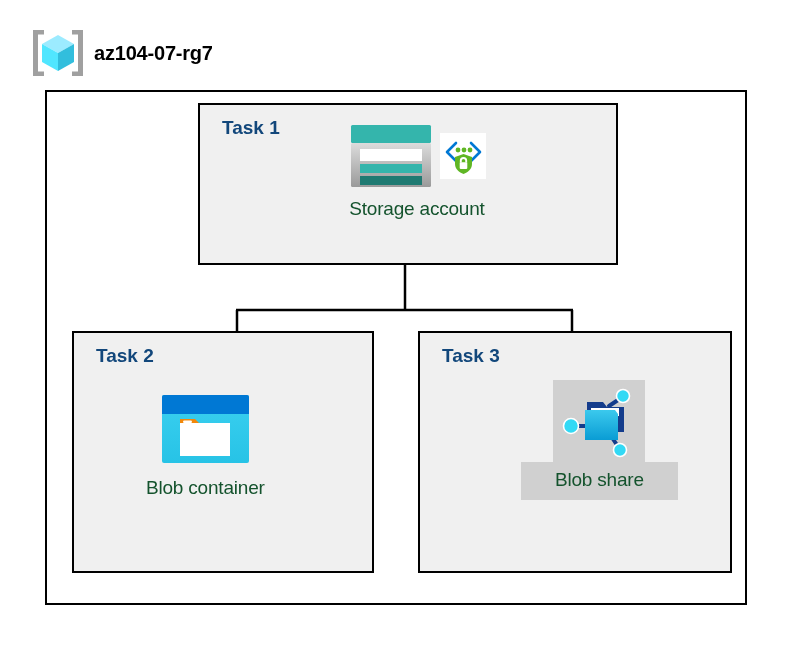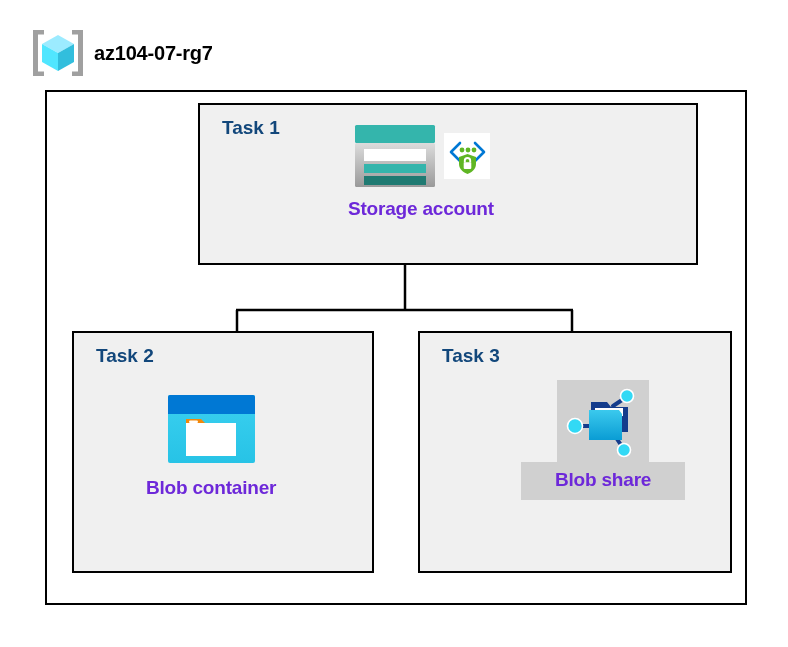--- a/index.html
+++ b/index.html
@@ -50,21 +50,21 @@
     box-sizing: border-box;
   }
 
   
   .task-box {
     position: absolute;
     background: #F0F0F0;
     border: 2px solid #000000;
     box-sizing: border-box;
   }
-  #task-1-box { left: 198px; top: 103px; width: 500px; height: 162px; }
+  #task-1-box { left: 198px; top: 103px; width: 420px; height: 162px; }
   #task-2-box { left: 72px;  top: 331px; width: 302px; height: 242px; }
   #task-3-box { left: 418px; top: 331px; width: 314px; height: 242px; }
 
   .task-label {
     position: absolute;
     left: 22px;
     top: 12px;
     font-size: 19px;
     font-weight: bold;
     color: #12477B;
@@ -79,22 +79,22 @@
     align-items: center;
   }
   .node-icons {
     display: flex;
     align-items: center;
     gap: 6px;
   }
   .node-caption {
     margin-top: 9px;
     font-size: 19px;
-    font-weight: bold;
-    color: #6d28d9;
+    font-weight: normal;
+    color: #14532d;
     white-space: nowrap;
     letter-spacing: -0.2px;
   }
 
   #node-storage  { left: 148px; top: 18px; }
   #node-blob     { left: 72px;  top: 57px; }
   #node-fileshare{ left: 101px; top: 47px; }
 
   
   #node-fileshare .icon-highlight {

